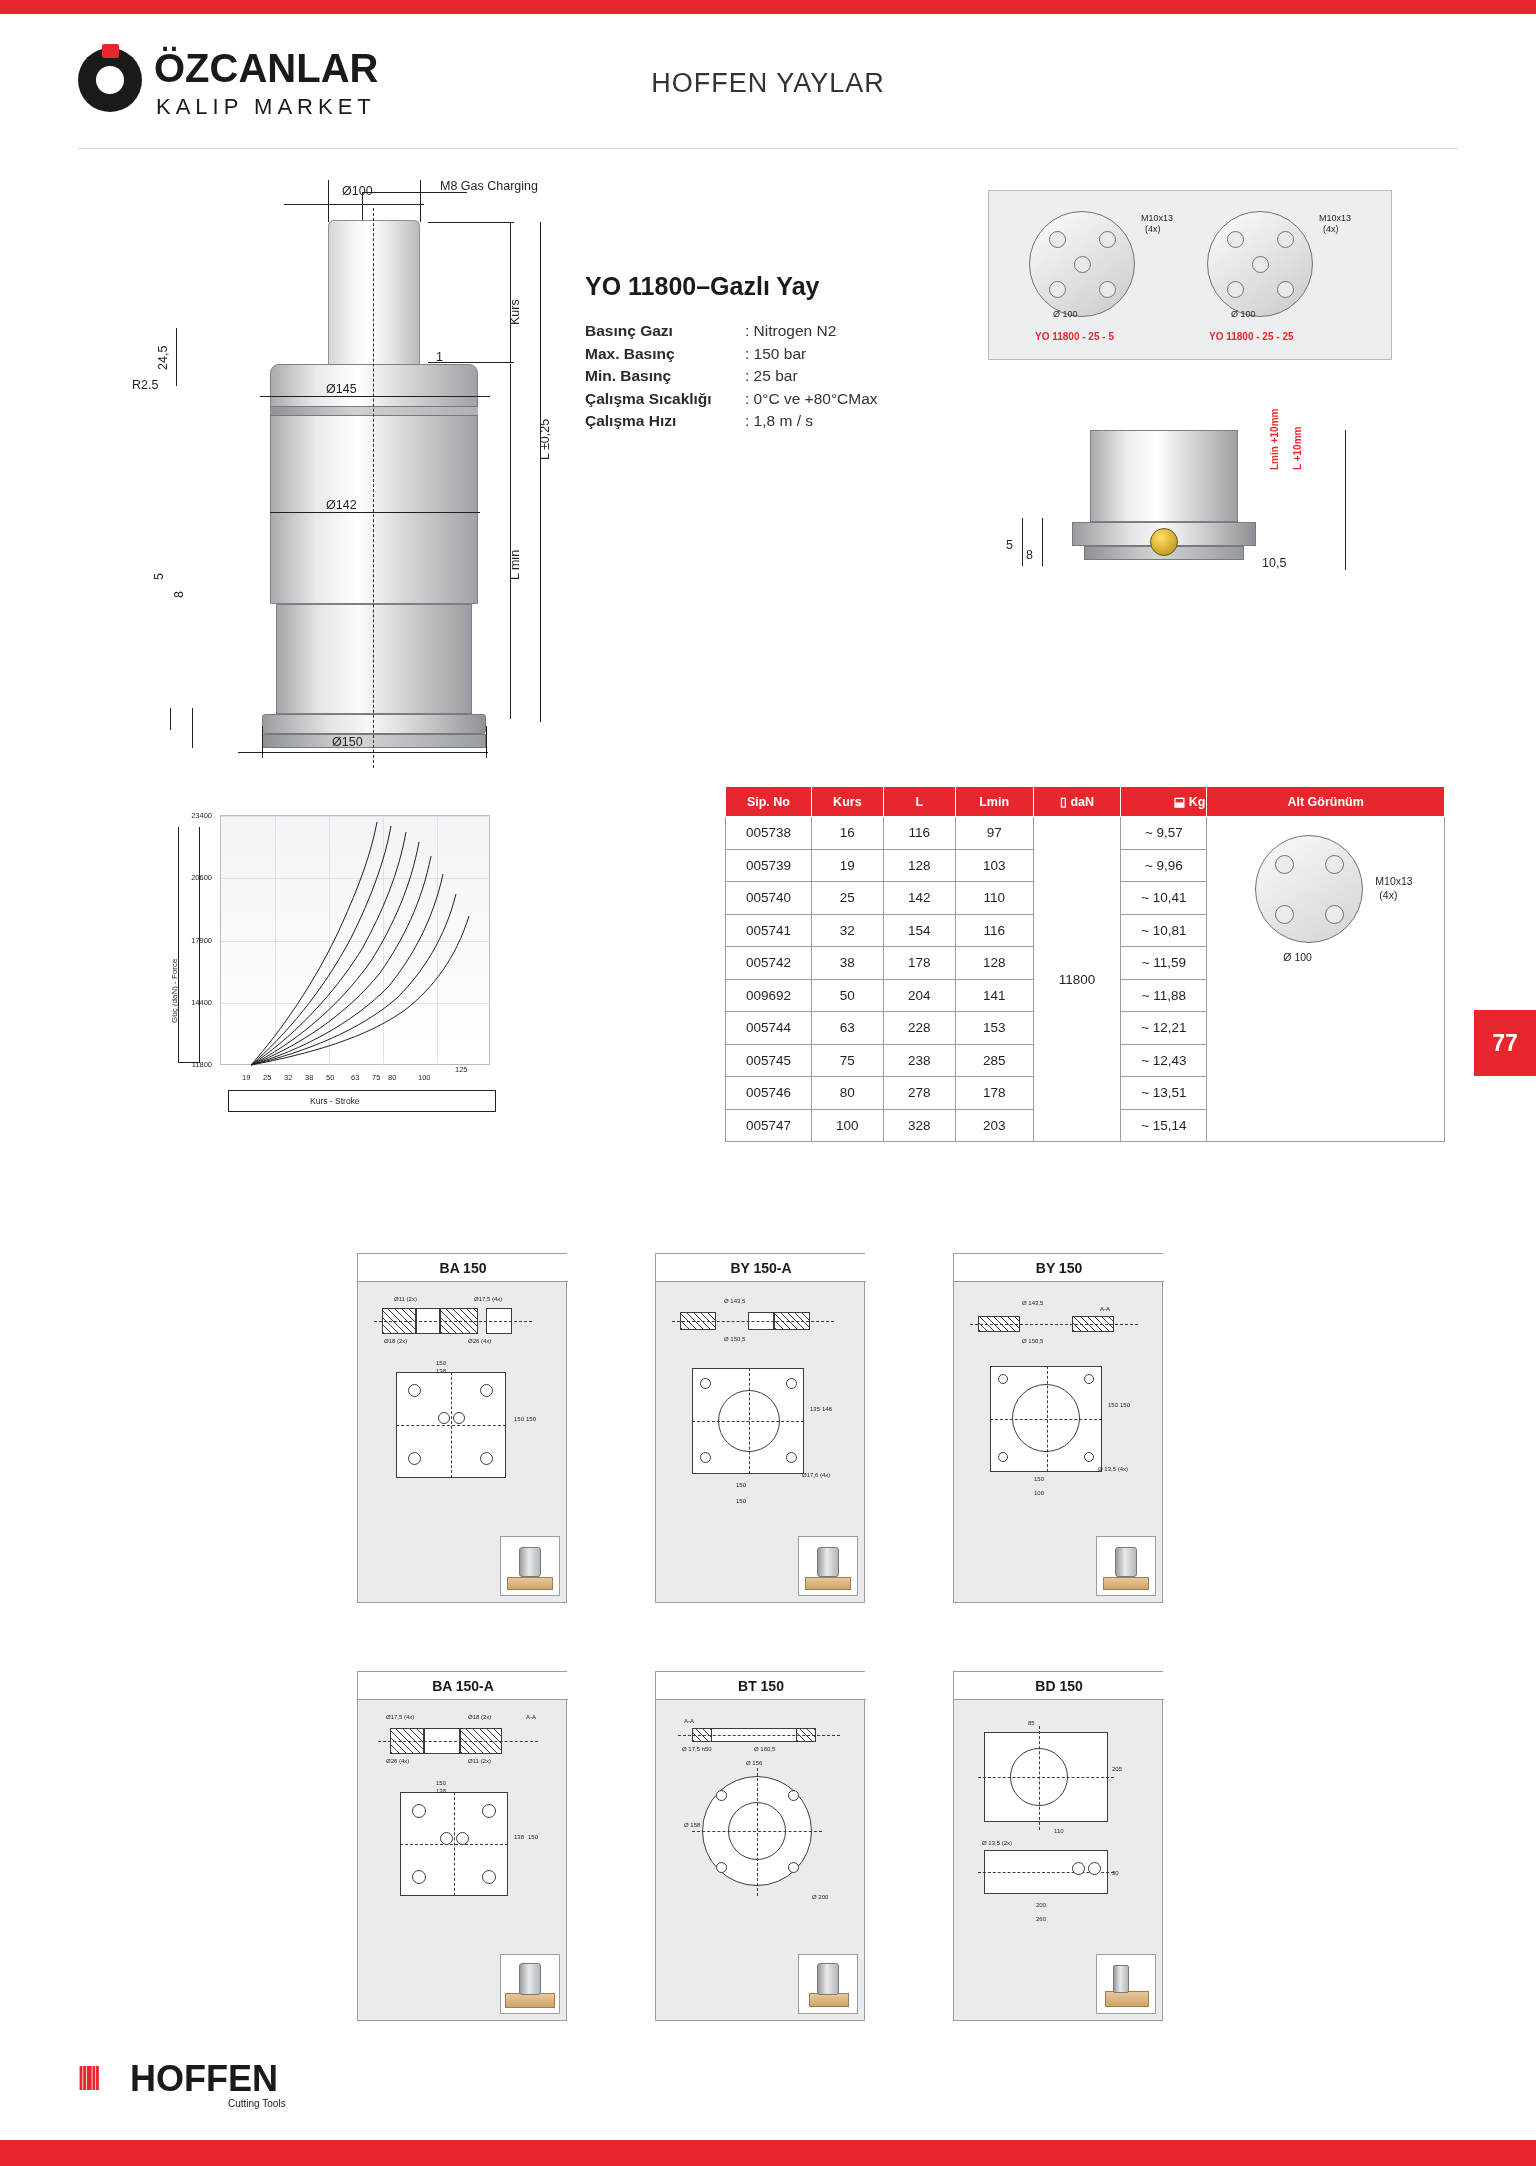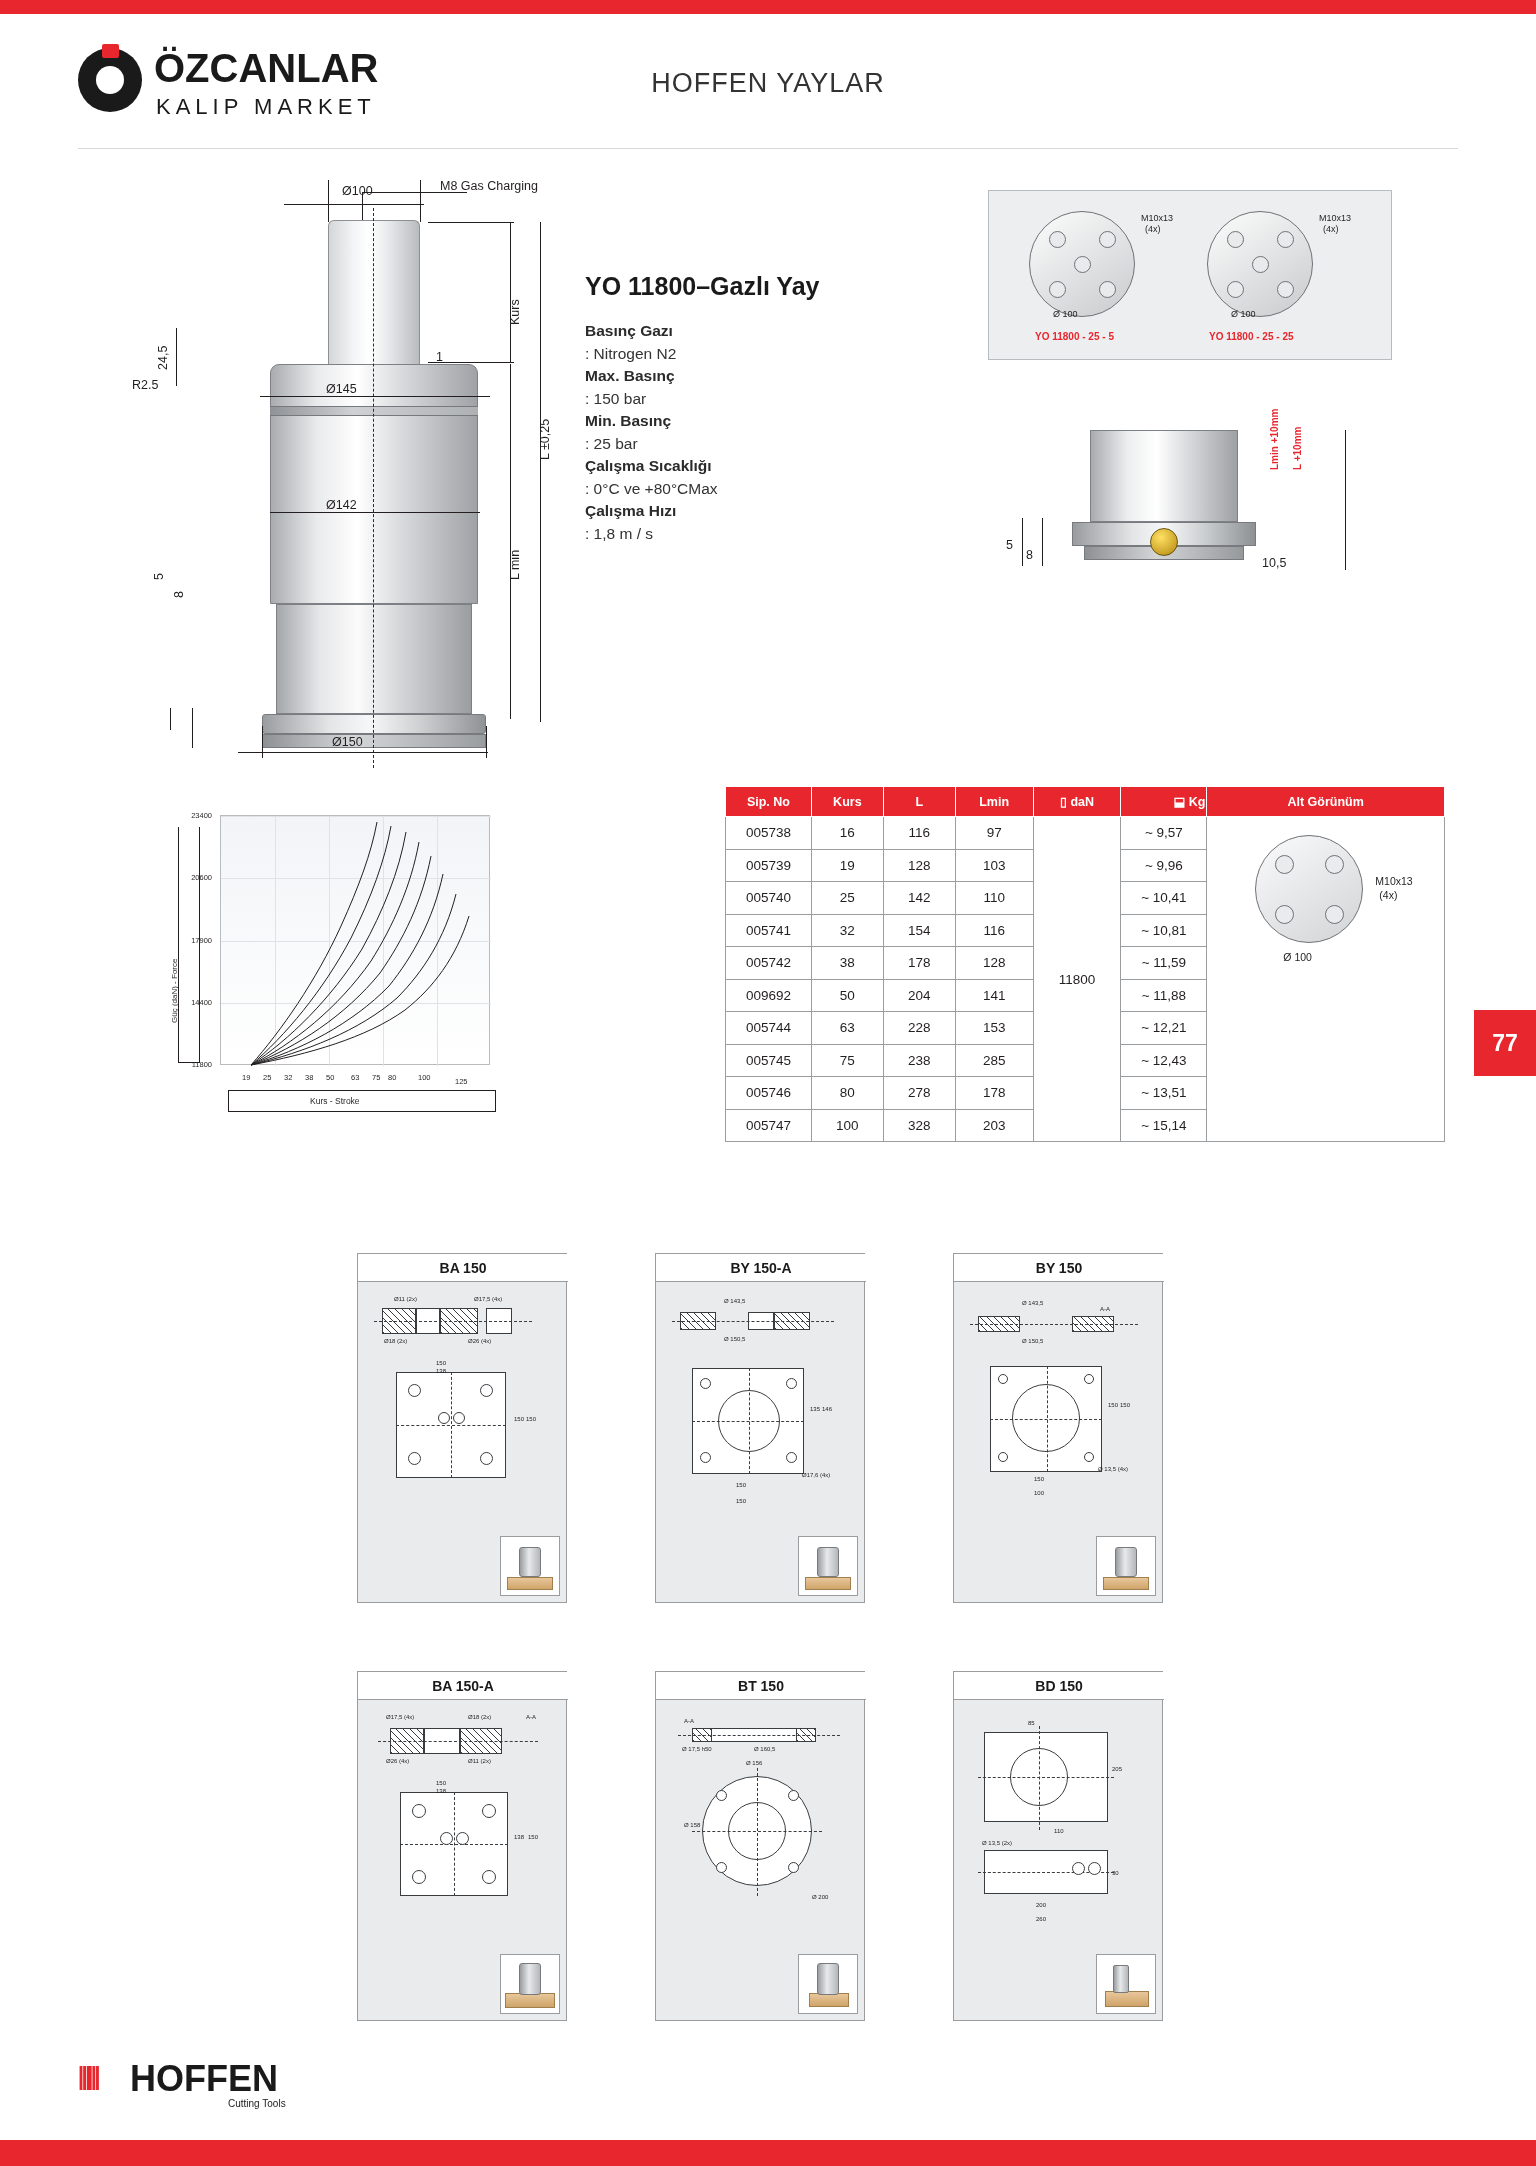--- a/index.html
+++ b/index.html
@@ -61,21 +61,21 @@
 
   
   .prod-title {
     position:absolute; left:585px; top:272px;
     font-size:25px; font-weight:bold; color:#1a1a1a;
   }
   .spec-table {
     position:absolute; left:585px; top:320px;
     font-size:15.5px; color:#333; line-height:22.5px;
   }
-  .spec-table .row { display:flex;flex-direction:column; }
+  .spec-table .row { display:flex; }
   .spec-table .k { width:160px; font-weight:bold; color:#2b2b2b; }
   .spec-table .v { width:300px; }
 
   
   .drawing { position:absolute; left:110px; top:160px; width:460px; height:570px; }
   .dl { position:absolute; background:#231f20; }
   .dlv { width:1px; }
   .dlh { height:1px; }
   .dim { position:absolute; font-size:12.5px; color:#231f20; }
   .dim.vert { transform:rotate(-90deg); transform-origin:left top; white-space:nowrap; }
@@ -445,21 +445,21 @@
 
   <div class="xlab" style="left:92px;  top:268px;">19</div>
   <div class="xlab" style="left:113px; top:268px;">25</div>
   <div class="xlab" style="left:134px; top:268px;">32</div>
   <div class="xlab" style="left:155px; top:268px;">38</div>
   <div class="xlab" style="left:176px; top:268px;">50</div>
   <div class="xlab" style="left:201px; top:268px;">63</div>
   <div class="xlab" style="left:222px; top:268px;">75</div>
   <div class="xlab" style="left:238px; top:268px;">80</div>
   <div class="xlab" style="left:268px; top:268px;">100</div>
-  <div class="xlab" style="left:305px; top:272px;text-align:right;">125</div>
+  <div class="xlab" style="left:305px; top:260px;text-align:right;">125</div>
 </div>
 
 <table class="tbl">
   <thead>
     <tr>
       <th style="width:86px;">Sip. No</th>
       <th style="width:72px;">Kurs</th>
       <th style="width:72px;">L</th>
       <th style="width:78px;">Lmin</th>
       <th style="width:88px;">

